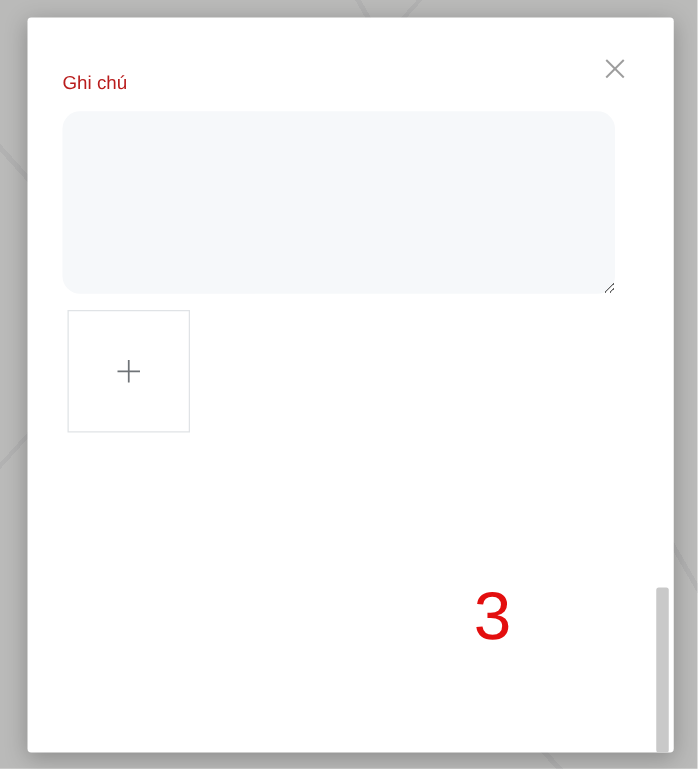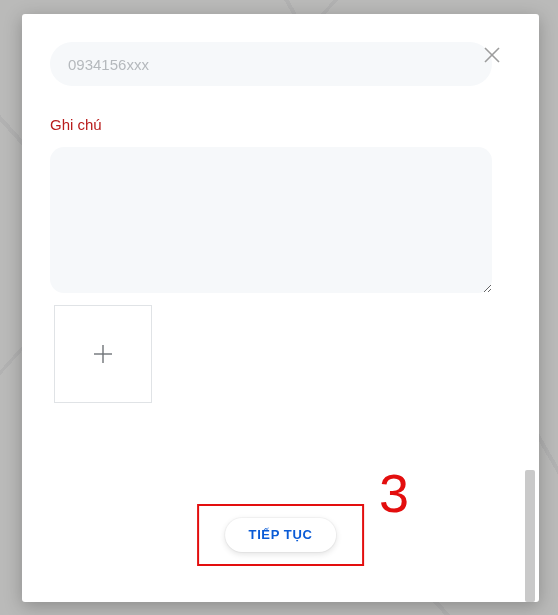--- a/index.html
+++ b/index.html
@@ -124,42 +124,36 @@
 
 <div class="modal">
 
   <button class="close-btn">
     <svg viewBox="0 0 16 16">
       <line x1="1" y1="1" x2="15" y2="15" stroke="currentColor" stroke-width="1.6"></line>
       <line x1="15" y1="1" x2="1" y2="15" stroke="currentColor" stroke-width="1.6"></line>
     </svg>
   </button>
 
-  <input type="text" class="phone-input" placeholder="0934156xxx" style="">
 
   <label class="label">Ghi chú</label>
 
   <textarea class="note-area" style=""></textarea>
 
 
   <div class="img-row">
     <div class="upload-tile">
       <svg viewBox="0 0 24 24">
         <line x1="12" y1="3" x2="12" y2="21" stroke-width="1.4"></line>
         <line x1="3" y1="12" x2="21" y2="12" stroke-width="1.4"></line>
       </svg>
     </div>
   </div>
 
   <div class="step-num">3</div>
 
-  <div class="cta-wrap">
-    <div class="cta-highlight">
-      <button class="cta-btn">TIẾP TỤC</button>
-    </div>
-  </div>
 
   <div class="vscroll">
     <div class="vscroll-track"></div>
     <div class="vscroll-thumb"></div>
   </div>
 
 </div>
 
 </body></html>

